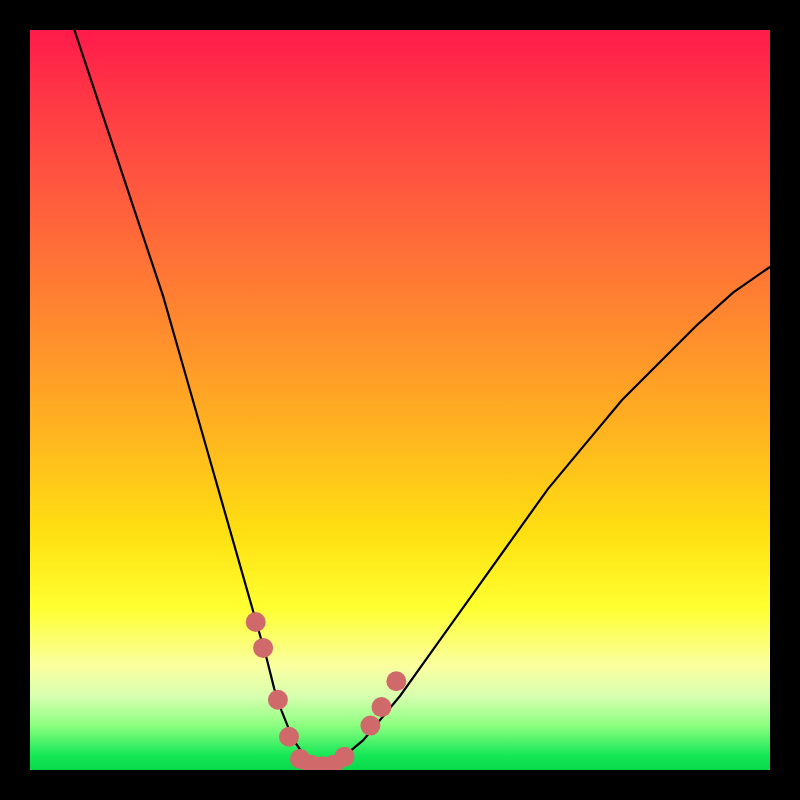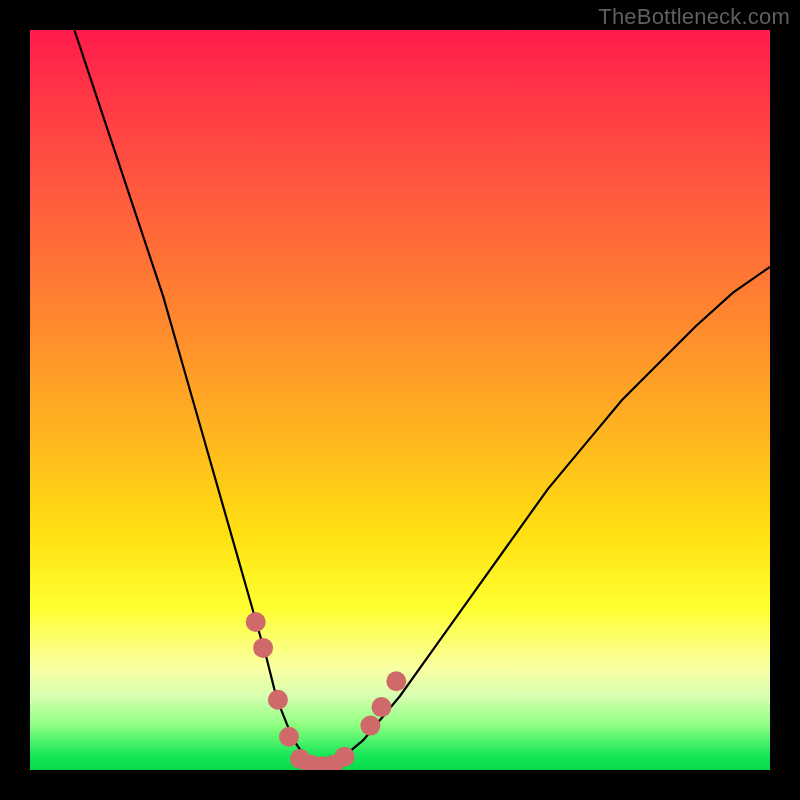--- a/index.html
+++ b/index.html
@@ -66,21 +66,20 @@
     inset: 0;
     width: 100%;
     height: 100%;
     z-index: 6;
   }
 </style>
 </head>
 <body>
 
 <div class="frame">
-  <div class="watermark">TheBottleneck.com</div>
 
   <div class="plot-area">
     <div class="gradient-bg"></div>
     <svg class="curve" viewBox="0 0 740 740" preserveAspectRatio="none">
       <path id="curve-path" fill="none" stroke="#000000" stroke-width="2.2" d="M44.40 0.00 L59.20 44.40 L74.00 88.80 L88.80 133.20 L103.60 177.60 L118.40 222.00 L133.20 266.40 L148.00 318.20 L162.80 370.00 L177.60 421.80 L192.40 473.60 L207.20 525.40 L222.00 577.20 L236.80 629.00 L244.20 658.60 L251.60 680.80 L259.00 699.30 L266.40 714.10 L273.80 725.20 L281.20 732.60 L288.60 736.30 L296.00 736.30 L310.80 728.90 L333.00 710.40 L370.00 666.00 L407.00 614.20 L444.00 562.40 L481.00 510.60 L518.00 458.80 L555.00 414.40 L592.00 370.00 L629.00 333.00 L666.00 296.00 L703.00 262.70 L740.00 236.80"></path>
     </svg>
     <svg class="markers" viewBox="0 0 740 740" preserveAspectRatio="none">
       <g id="marker-group">
           <circle cx="225.70" cy="592.00" r="10" fill="#d06a6a"></circle>
           <circle cx="233.10" cy="617.90" r="10" fill="#d06a6a"></circle>

